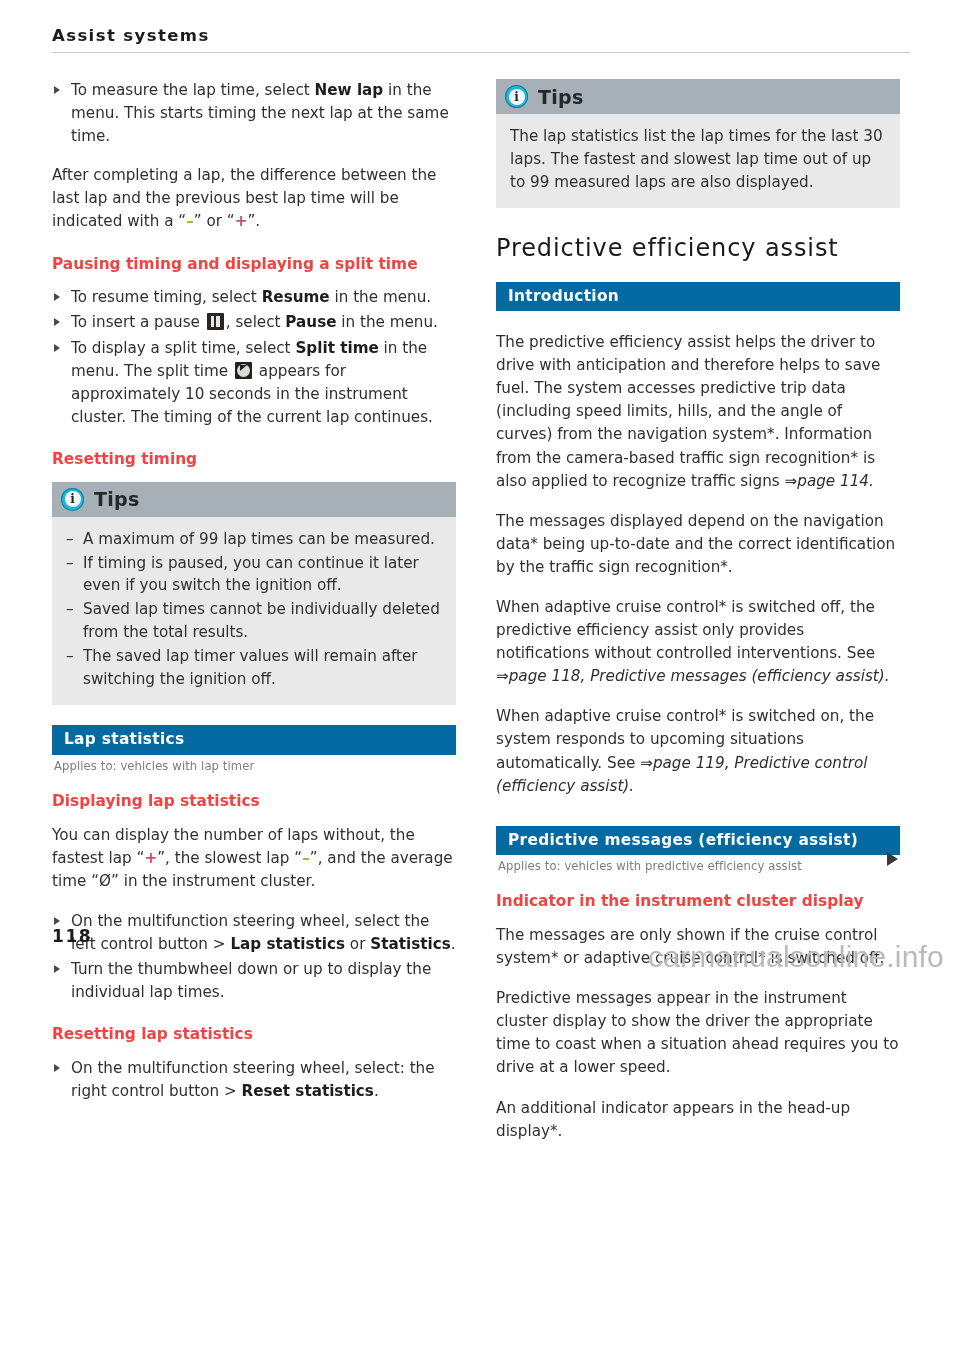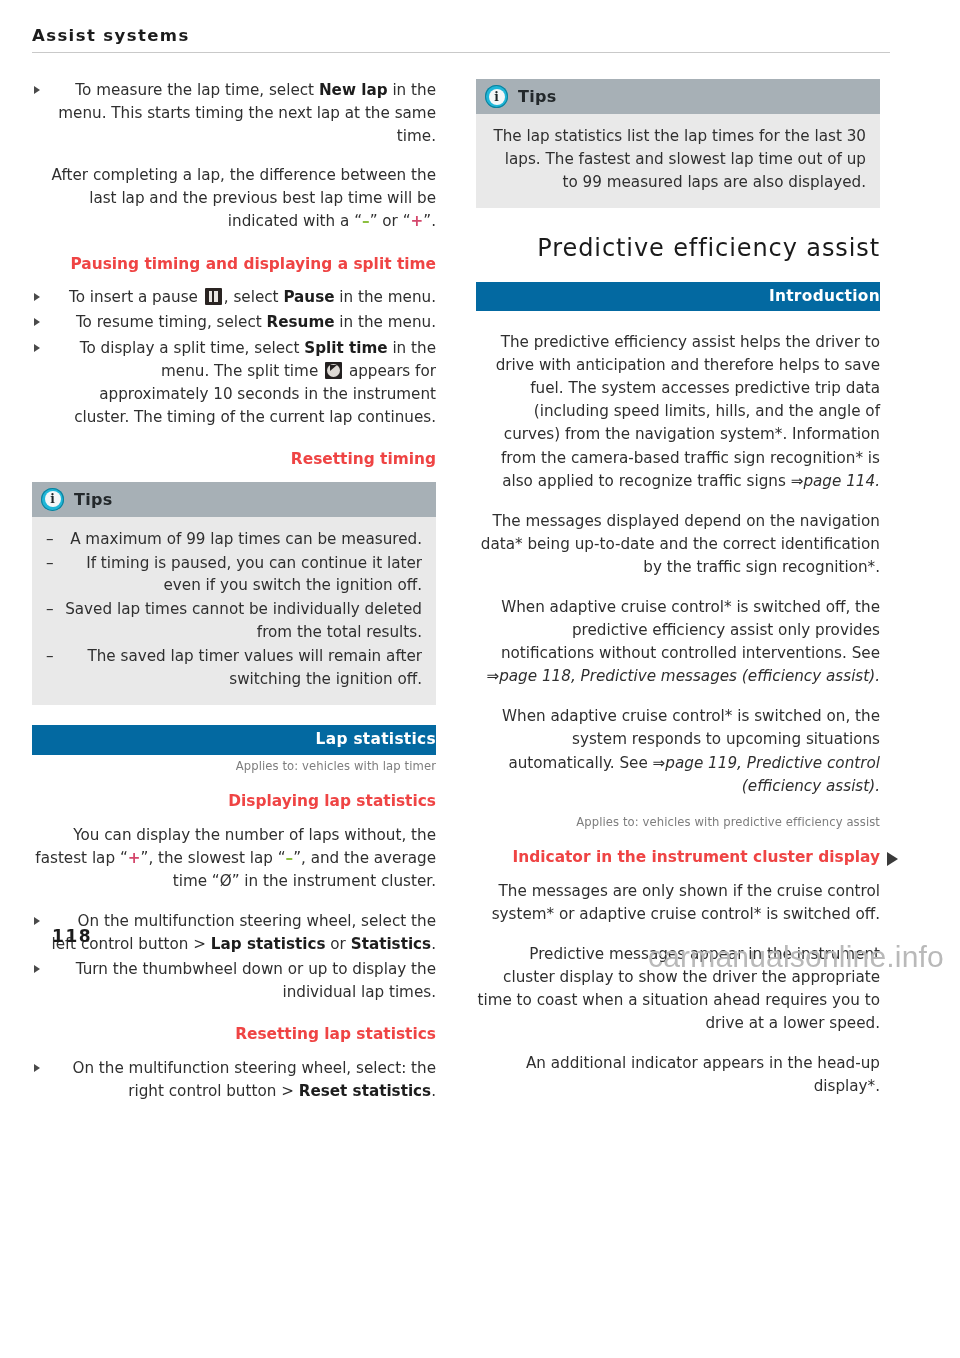--- a/index.html
+++ b/index.html
@@ -14,21 +14,21 @@
     font-family: "DejaVu Sans", "Liberation Sans", sans-serif;
     color: #2b2b2b;
     -webkit-font-smoothing: antialiased;
   }
   .page {
     position: absolute;
     left: 0; top: 0;
     width: 960px;
     height: 988px;
     box-sizing: border-box;
-    padding: 26px 62px 0 32px;
+    padding: 26px 62px 0 52px;
   }
   
   .page-header {
     font-size: 16.5px;
     font-weight: bold;
     letter-spacing: 1.4px;
     color: #1c1c1c;
     padding-bottom: 7px;
   }
   .header-rule {
@@ -39,21 +39,20 @@
   }
   
   .columns {
     display: flex;
     gap: 40px;
     align-items: flex-start;
   }
   .col {
     width: 404px;
     flex: 0 0 404px;
-    text-align: right;
   }
   
   p {
     margin: 0 0 17px 0;
     font-size: 15.2px;
     line-height: 1.52;
     color: #2f2f2f;
   }
   .h-sub {
     font-size: 15.4px;
@@ -145,21 +144,21 @@
     margin: 0 0 20px 0;
   }
   .tipbox .tip-head {
     background: #a7b0b6;
     display: flex;
     align-items: center;
     gap: 10px;
     padding: 6px 10px 6px 9px;
   }
   .tipbox .tip-head .label {
-    font-size: 16px;
+    font-size: 19px;
     font-weight: bold;
     color: #23282b;
     letter-spacing: 0.3px;
   }
   .info-icon {
     width: 23px; height: 23px;
     border-radius: 50%;
     background: #1fb6d8;
     display: inline-flex;
     align-items: center;
@@ -268,25 +267,25 @@
         </li>
       </ul>
 
       <p><span>After completing a lap, the difference between the last lap and the previous best lap time will be indicated with a </span><span>“</span><span class="minus">–</span><span>” or “</span><span class="plus">+</span><span>”.</span></p>
 
       <div class="h-sub">Pausing timing and displaying a split time</div>
 
       <ul class="steps">
         <li>
           <span class="tri"></span>
+          <span>To resume timing, select <b>Resume</b> in the menu.</span>
+        </li>
+        <li>
+          <span class="tri"></span>
           <span>To insert a pause <span class="pict pause"></span>, select <b>Pause</b> in the menu.</span>
-        </li>
-        <li>
-          <span class="tri"></span>
-          <span>To resume timing, select <b>Resume</b> in the menu.</span>
         </li>
         <li>
           <span class="tri"></span>
           <span>To display a split time, select <b>Split time</b> in the menu. The split time <span class="pict split"><span class="ring"></span><span class="wedge"></span></span> appears for approximately 10 seconds in the instrument cluster. The timing of the current lap continues.</span>
         </li>
       </ul>
 
       <div class="h-sub">Resetting timing</div>
 
 
@@ -356,20 +355,21 @@
       <div style="height:16px"></div>
 
       <p><span>The predictive efficiency assist helps the driver to drive with anticipation and therefore helps to save fuel. The system accesses predictive trip data (including speed limits, hills, and the angle of curves) from the navigation system*. Information from the camera-based traffic sign recognition* is also applied to recognize traffic signs </span><span class="arrow-ref">⇒</span><span class="it">page 114</span><span class="it">.</span></p>
 
       <p>The messages displayed depend on the navigation data* being up-to-date and the correct identification by the traffic sign recognition*.</p>
 
       <p><span>When adaptive cruise control* is switched off, the predictive efficiency assist only provides notifications without controlled interventions. See </span><span class="arrow-ref">⇒</span><span class="it">page 118, Predictive messages (efficiency assist)</span><span class="it">.</span></p>
 
       <p><span>When adaptive cruise control* is switched on, the system responds to upcoming situations automatically. See </span><span class="arrow-ref">⇒</span><span class="it">page 119, Predictive control (efficiency assist)</span><span class="it">.</span></p>
 
+      <div class="redbar spaced">Predictive messages (efficiency assist)</div>
       <div class="applies">Applies to: vehicles with predictive efficiency assist</div>
 
       <div class="h-sub first">Indicator in the instrument cluster display</div>
 
       <p>The messages are only shown if the cruise control system* or adaptive cruise control* is switched off.</p>
       <p>Predictive messages appear in the instrument cluster display to show the driver the appropriate time to coast when a situation ahead requires you to drive at a lower speed.</p>
       <p>An additional indicator appears in the head-up display*.</p>
 
     </div>
   </div>

